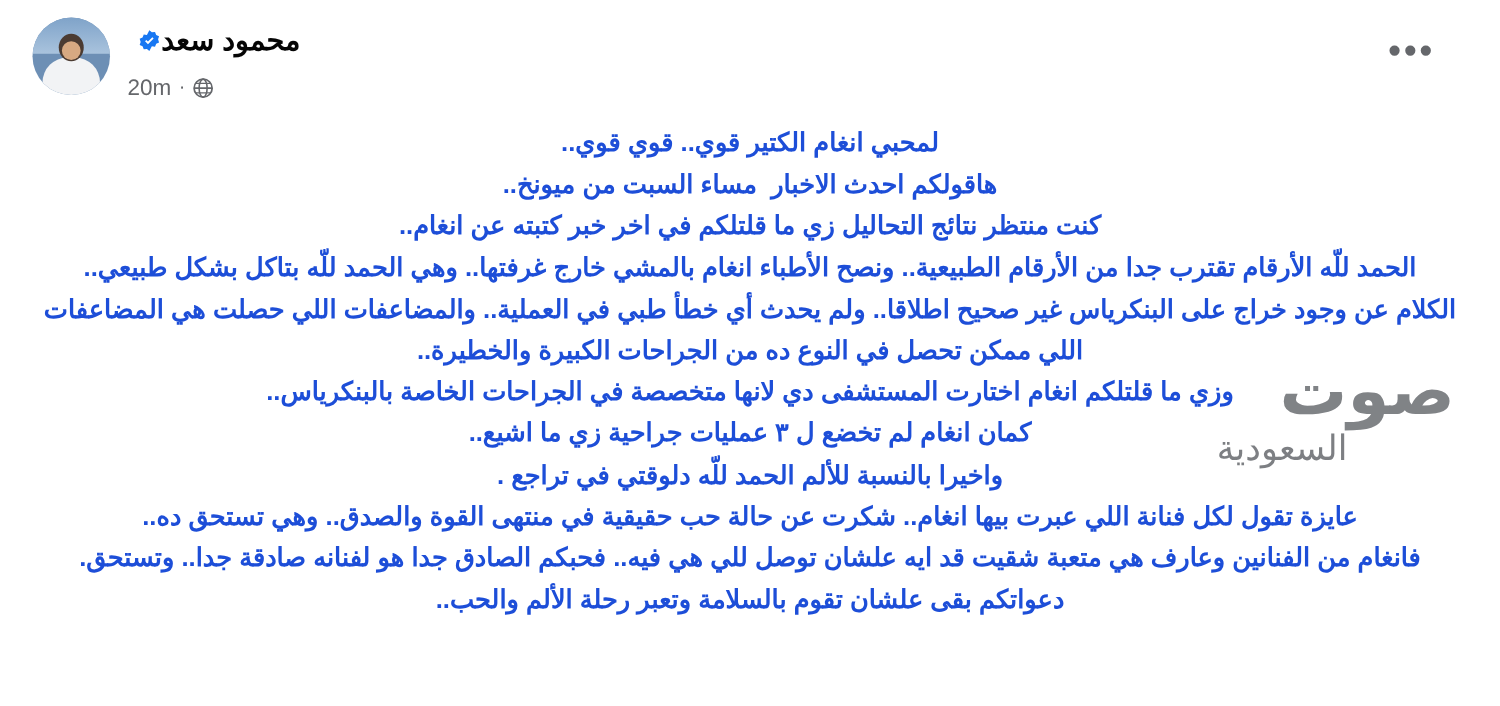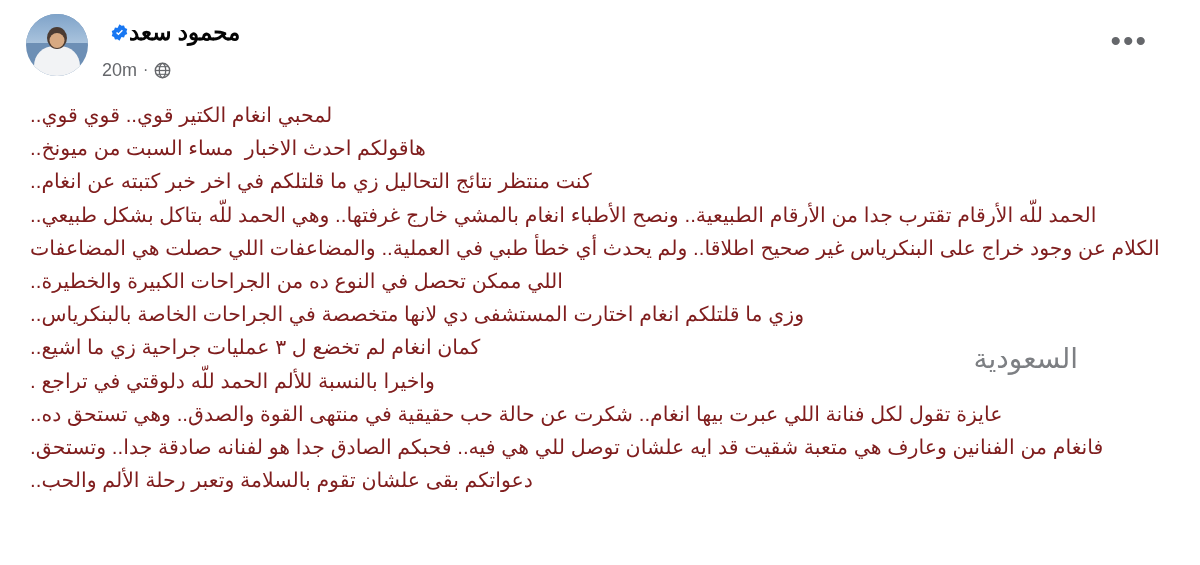--- a/index.html
+++ b/index.html
@@ -132,27 +132,28 @@
     padding: 10px 14px 18px 14px;
     margin-top: 12px;
     margin-right: 12px;
     cursor: pointer;
     user-select: none;
   }
 
   
   .post-text {
     direction: rtl;
-    text-align: left;
-    color: #7f1d1d;
+    text-align: center;
+    color: #1d4ed8;
     font-size: 20.5px;
     line-height: 1.62;
     padding: 6px 4px 0 4px;
     white-space: pre-wrap;
     word-wrap: break-word;
+    font-weight: bold;
   }
 
   
   .watermark {
     position: absolute;
     right: 26px;
     bottom: 82px;
     width: 470px;
     height: 112px;
     pointer-events: none;
@@ -247,17 +248,18 @@
 الكلام عن وجود خراج على البنكرياس غير صحيح اطلاقا.. ولم يحدث أي خطأ طبي في العملية.. والمضاعفات اللي حصلت هي المضاعفات اللي ممكن تحصل في النوع ده من الجراحات الكبيرة والخطيرة..
 وزي ما قلتلكم انغام اختارت المستشفى دي لانها متخصصة في الجراحات الخاصة بالبنكرياس..
 كمان انغام لم تخضع ل ٣ عمليات جراحية زي ما اشيع..
 واخيرا بالنسبة للألم الحمد للّه دلوقتي في تراجع .
 عايزة تقول لكل فنانة اللي عبرت بيها انغام.. شكرت عن حالة حب حقيقية في منتهى القوة والصدق.. وهي تستحق ده..
 فانغام من الفنانين وعارف هي متعبة شقيت قد ايه علشان توصل للي هي فيه.. فحبكم الصادق جدا هو لفنانه صادقة جدا.. وتستحق.
 دعواتكم بقى علشان تقوم بالسلامة وتعبر رحلة الألم والحب..</div>
 
   <div class="watermark">
     <div class="wm-row">
+      <div class="wm-gray">صوت</div>
     </div>
     <div class="wm-sub">السعودية</div>
   </div>
 
 </div>
 
 </body></html>

